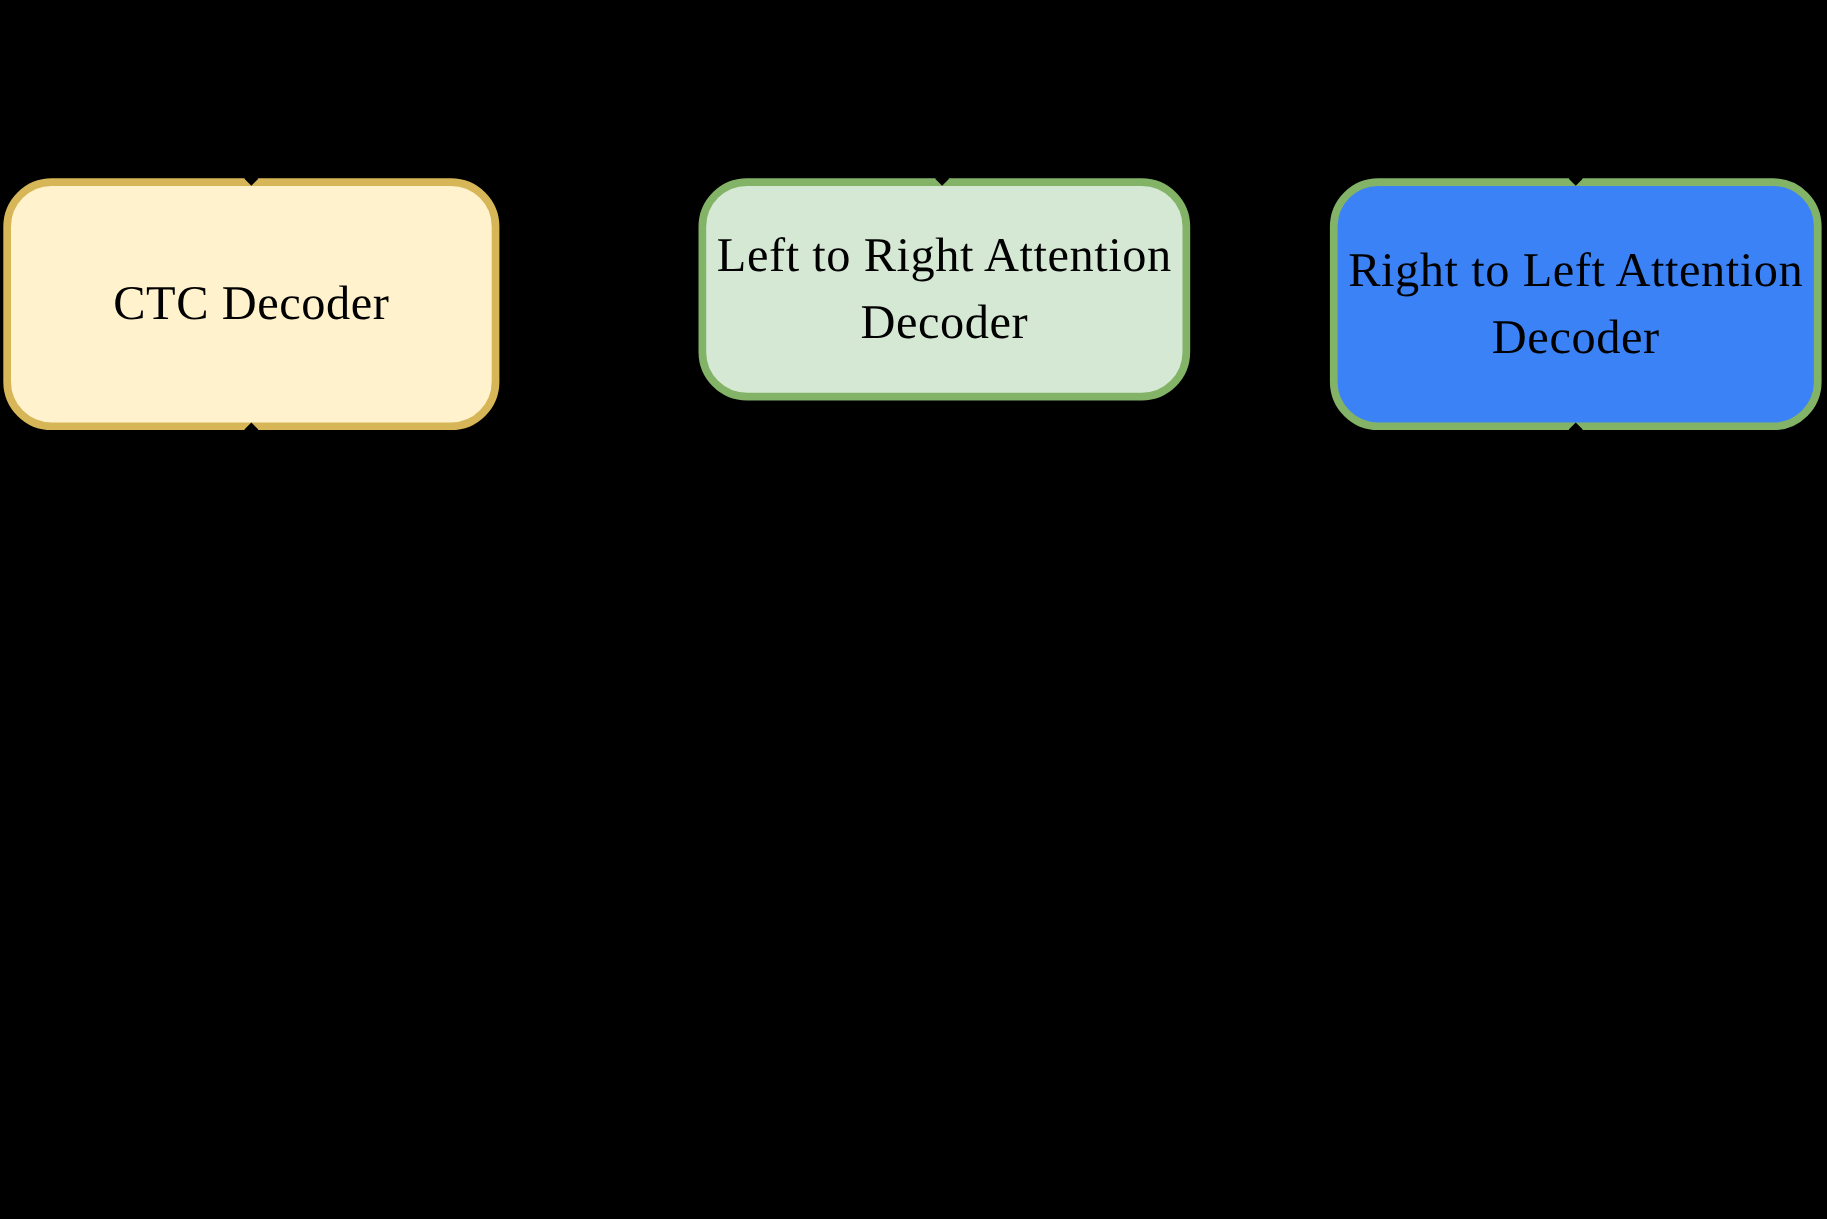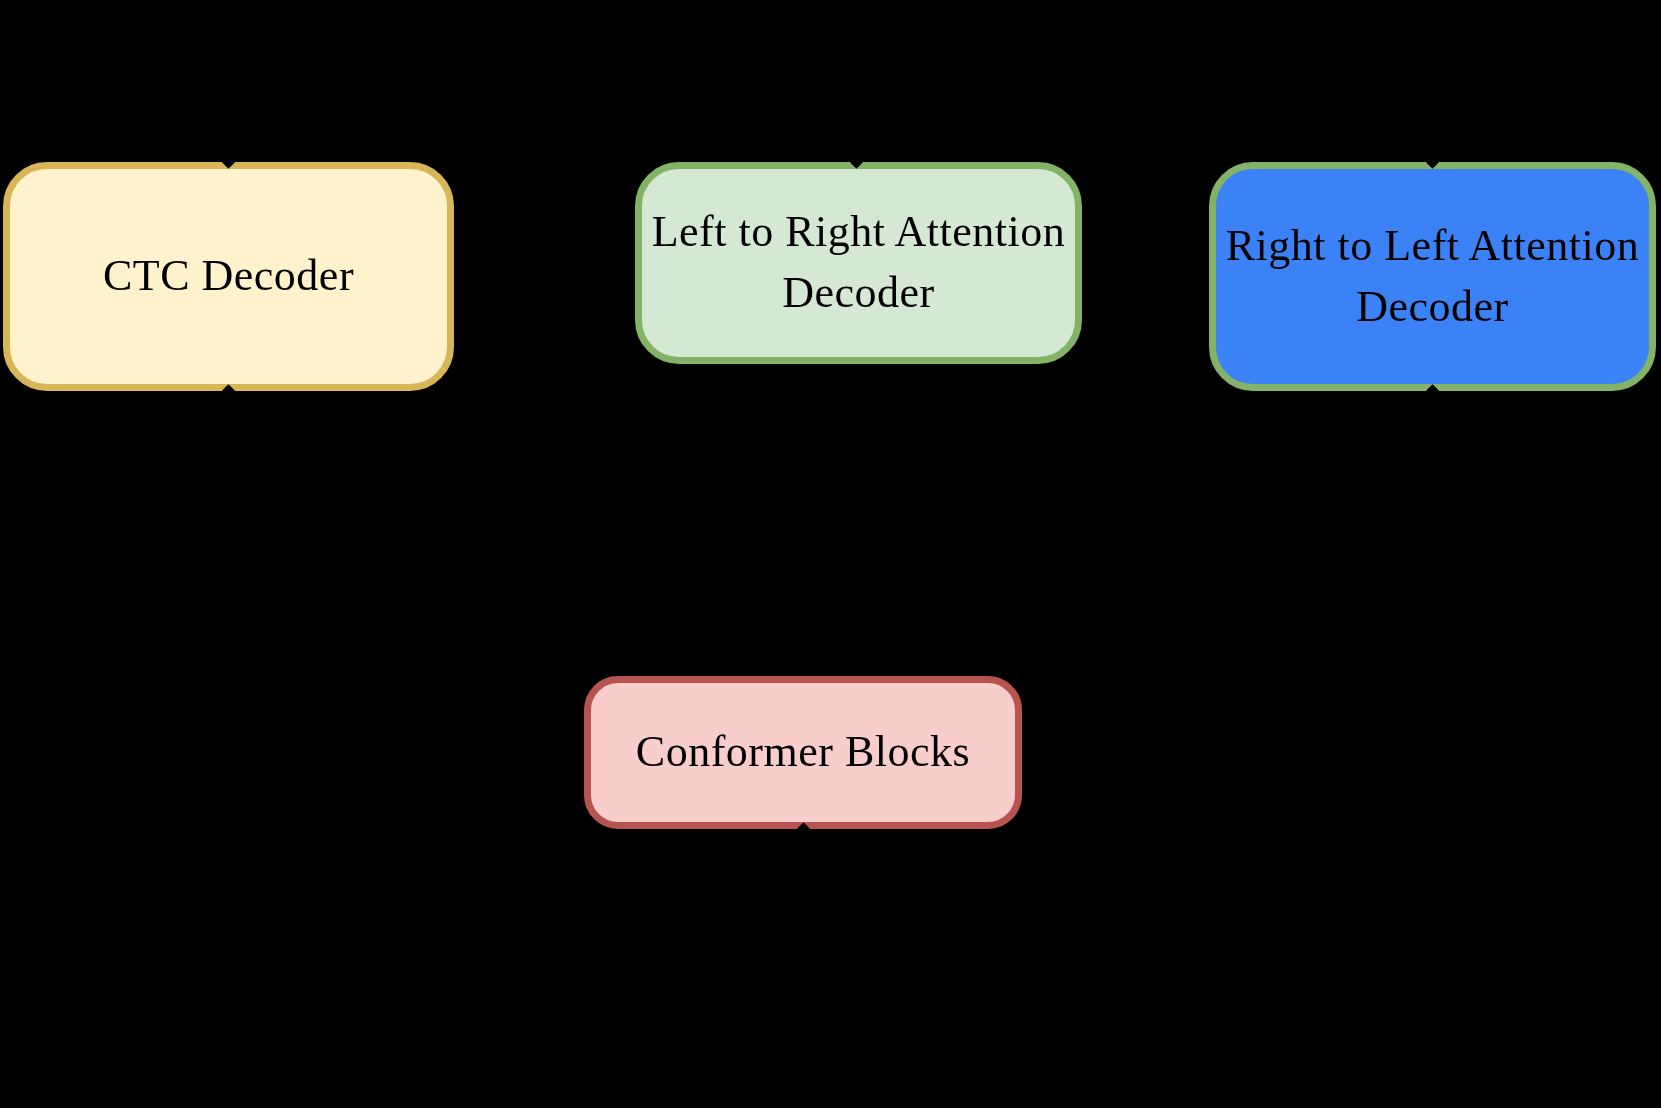--- a/index.html
+++ b/index.html
@@ -84,23 +84,20 @@
   <div class="node n-l2r">
     <span class="label">Left to Right Attention
 Decoder</span>
   </div>
 
   <div class="node n-r2l">
     <span class="label">Right to Left Attention
 Decoder</span>
   </div>
 
-  <div class="node n-conformer">
-    <span class="label">Conformer Blocks</span>
-  </div>
 
   <div class="tip tip-ctc-top"></div>
   <div class="tip tip-ctc-bot"></div>
   <div class="tip tip-l2r-top"></div>
   <div class="tip tip-l2r-bot"></div>
   <div class="tip tip-r2l-top"></div>
   <div class="tip tip-r2l-bot"></div>
   <div class="tip tip-conf-bot"></div>
 
 </div>

